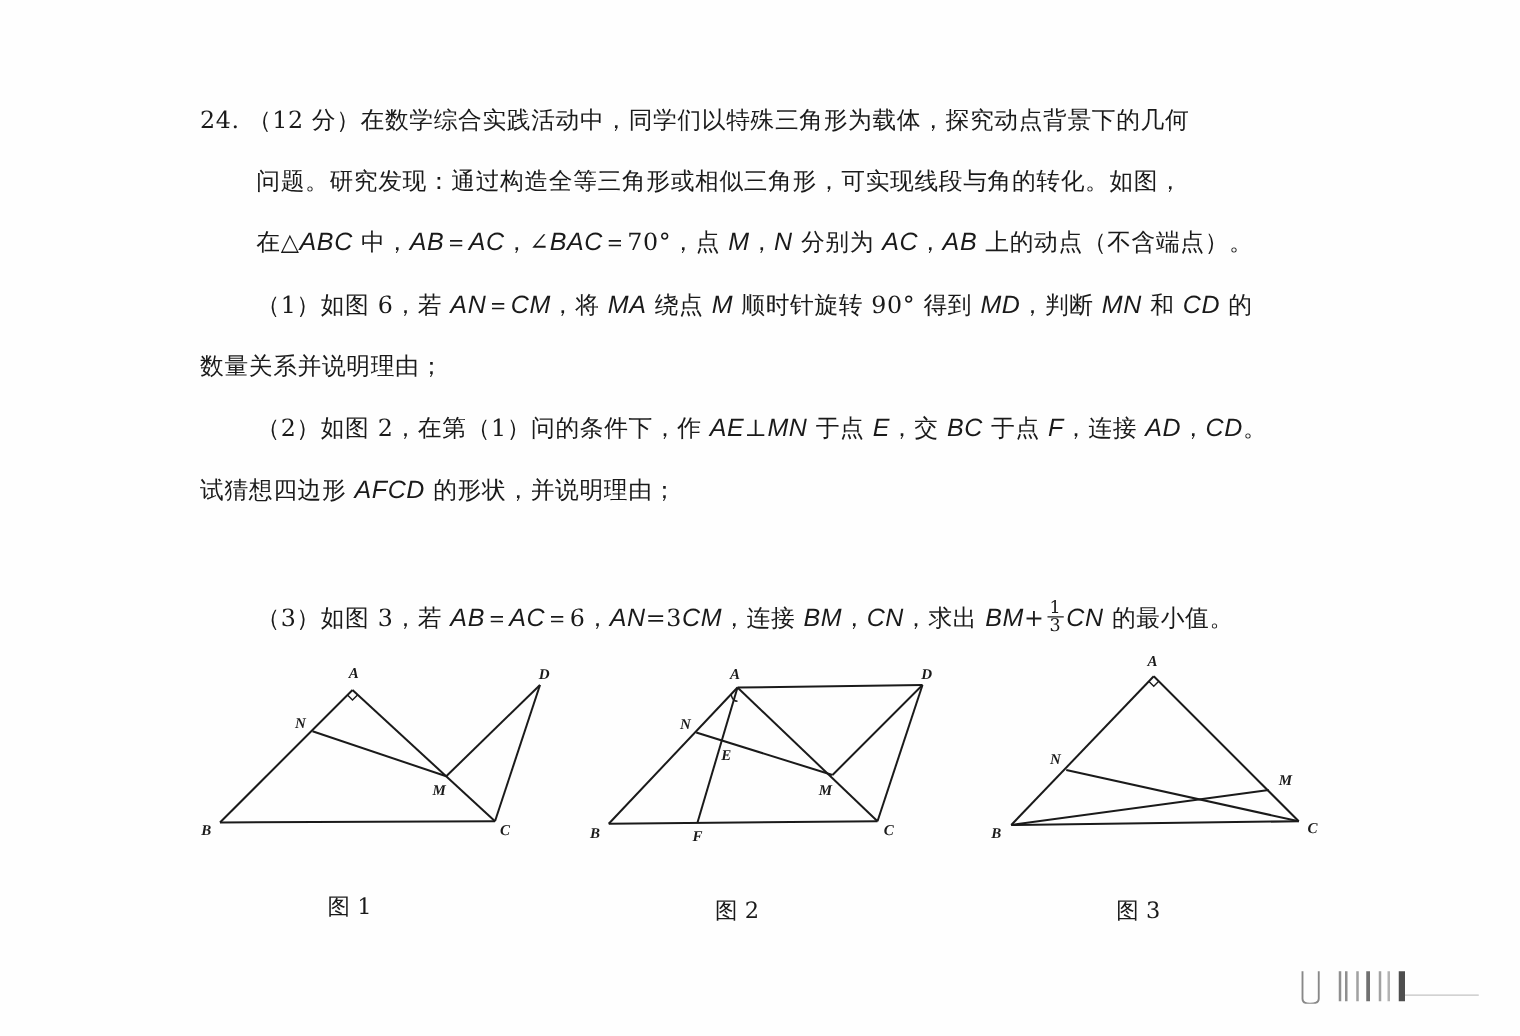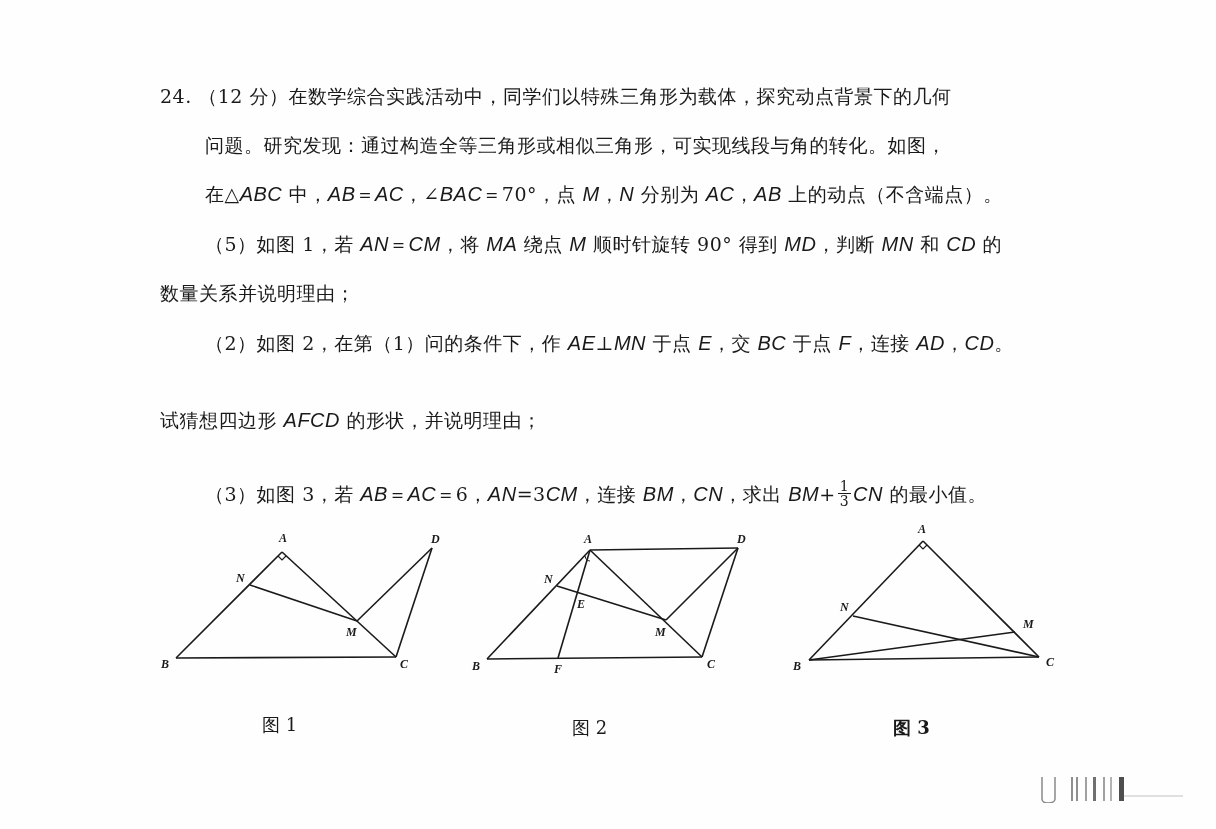--- a/index.html
+++ b/index.html
@@ -31,32 +31,32 @@
 
 <div class="line" style="left:205px; top:133px;">
   <span>问题。研究发现：通过构造全等三角形或相似三角形，可实现线段与角的转化。如图，</span>
 </div>
 
 <div class="line" style="left:205px; top:182px;">
   <span>在△</span><i>ABC</i><span> 中，</span><i>AB</i><span>＝</span><i>AC</i><span>，∠</span><i>BAC</i><span>＝70°，点 </span><i>M</i><span>，</span><i>N</i><span> 分别为 </span><i>AC</i><span>，</span><i>AB</i><span> 上的动点（不含端点）。</span>
 </div>
 
 <div class="line" style="left:205px; top:232px;">
-  <span>（5）如图 1，若 </span><i>AN</i><span>＝</span><i>CM</i><span>，将 </span><i>MA</i><span> 绕点 </span><i>M</i><span> 顺时针旋转 90° 得到 </span><i>MD</i><span>，判断 </span><i>MN</i><span> 和 </span><i>CD</i><span> 的</span>
+  <span>（1）如图 6，若 </span><i>AN</i><span>＝</span><i>CM</i><span>，将 </span><i>MA</i><span> 绕点 </span><i>M</i><span> 顺时针旋转 90° 得到 </span><i>MD</i><span>，判断 </span><i>MN</i><span> 和 </span><i>CD</i><span> 的</span>
 </div>
 
 <div class="line" style="left:160px; top:281px;text-align:center;">
   <span>数量关系并说明理由；</span>
 </div>
 
 <div class="line" style="left:205px; top:331px;">
   <span>（2）如图 2，在第（1）问的条件下，作 </span><i>AE</i><span>⊥</span><i>MN</i><span> 于点 </span><i>E</i><span>，交 </span><i>BC</i><span> 于点 </span><i>F</i><span>，连接 </span><i>AD</i><span>，</span><i>CD</i><span>。</span>
 </div>
 
-<div class="line" style="left:160px; top:380px;margin-top:28px;">
+<div class="line" style="left:160px; top:380px;">
   <span>试猜想四边形 </span><i>AFCD</i><span> 的形状，并说明理由；</span>
 </div>
 
 <div class="line" style="left:205px; top:437px;margin-top:44px;">
   <span>（3）如图 3，若 </span><i>AB</i><span>＝</span><i>AC</i><span>＝6，</span><i>AN</i><span>=3</span><i>CM</i><span>，连接 </span><i>BM</i><span>，</span><i>CN</i><span>，求出 </span><i>BM</i><span>+</span><span class="frac"><span class="num">1</span><span class="den">3</span></span><i>CN</i><span> 的最小值。</span>
 </div>
 
 <svg class="figs" width="1216" height="829">
   <g stroke="#1a1a1a" stroke-width="1.6" fill="none">
 
@@ -108,21 +108,21 @@
 
   <text class="lbl" x="918" y="533">A</text>
   <text class="lbl" x="840" y="611">N</text>
   <text class="lbl" x="1023" y="628">M</text>
   <text class="lbl" x="793" y="670">B</text>
   <text class="lbl" x="1046" y="666">C</text>
 </svg>
 
 <div class="cap" style="left:262px; top:713px;">图 1</div>
 <div class="cap" style="left:572px; top:716px;">图 2</div>
-<div class="cap" style="left:893px; top:716px;font-weight:bold;">图 3</div>
+<div class="cap" style="left:893px; top:716px;">图 3</div>
 
 <svg class="watermark" viewBox="0 0 160 30">
   <path d="M 7 4 L 7 26 Q 7 30 13 30 Q 20 30 20 26 L 20 4" stroke="#555" stroke-width="1.5" fill="none" opacity="0.7"></path>
   <rect x="36" y="4" width="2" height="24" fill="#444" opacity="0.6"></rect>
   <rect x="41" y="4" width="2" height="24" fill="#444" opacity="0.6"></rect>
   <rect x="50" y="4" width="2" height="24" fill="#444" opacity="0.5"></rect>
   <rect x="58" y="4" width="3" height="24" fill="#333" opacity="0.7"></rect>
   <rect x="68" y="4" width="2" height="24" fill="#444" opacity="0.5"></rect>
   <rect x="75" y="4" width="2" height="24" fill="#444" opacity="0.4"></rect>
   <rect x="84" y="4" width="5" height="24" fill="#222" opacity="0.8"></rect>

